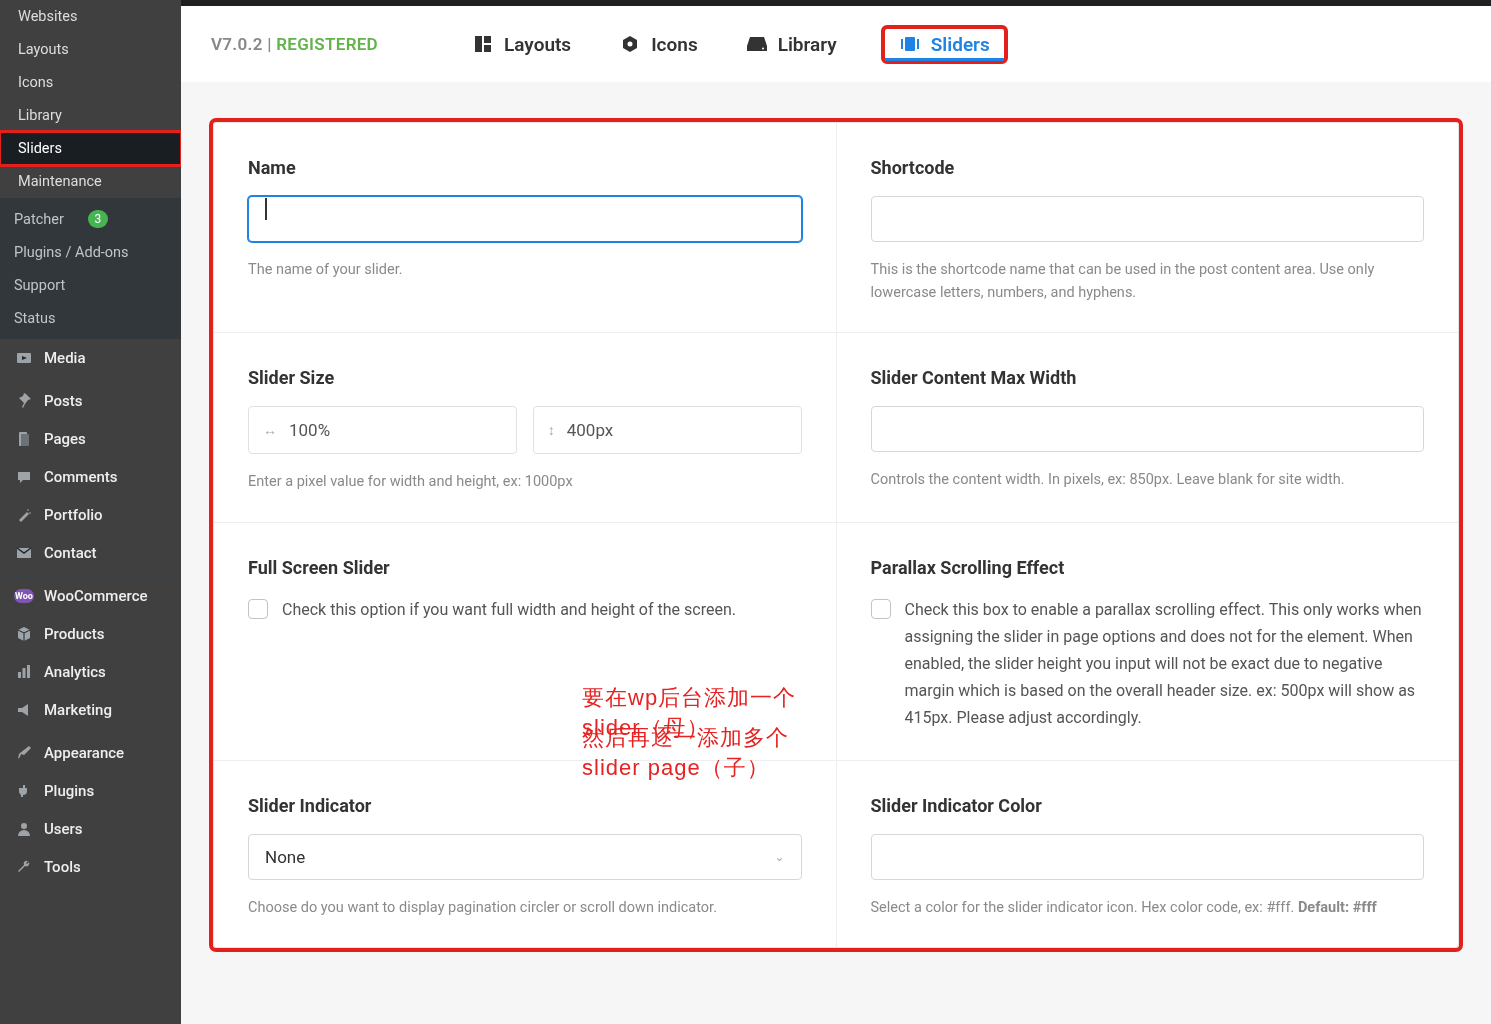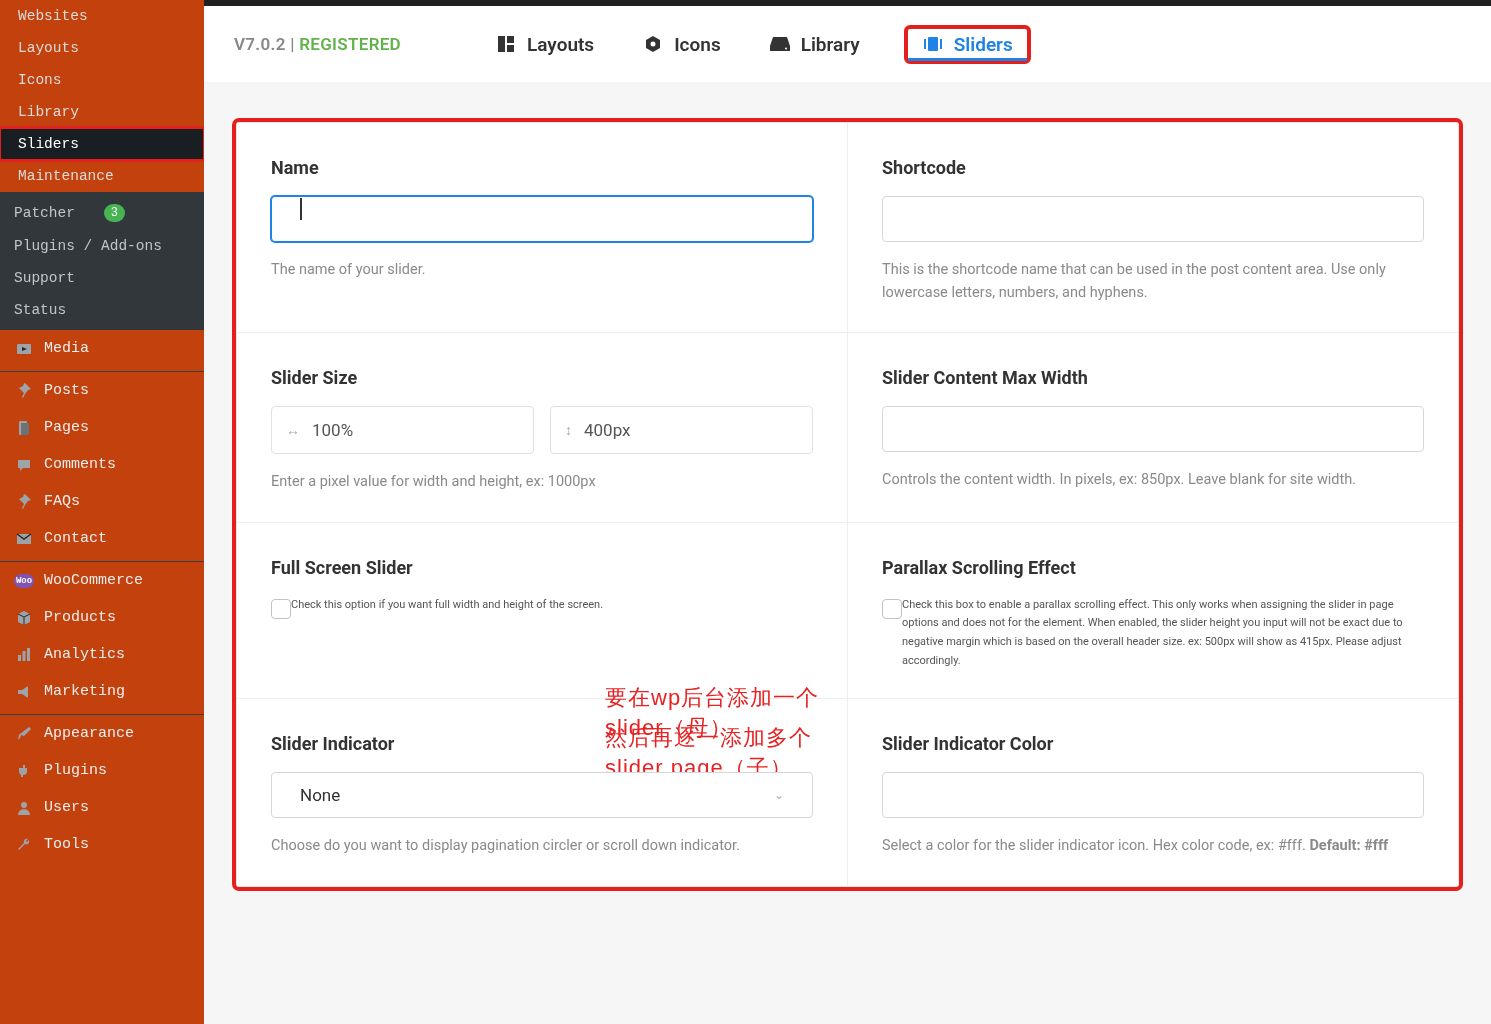--- a/index.html
+++ b/index.html
@@ -1,19 +1,19 @@
 <!DOCTYPE html>
 <html><head>
 <meta charset="utf-8">
 <style>
 * { box-sizing: border-box; margin: 0; padding: 0; }
 body { font-family: -apple-system, BlinkMacSystemFont, "Segoe UI", Roboto, Arial, sans-serif; background:#f1f1f1; color:#333; }
 #app { display:flex; min-height:100vh; }
 
-.sidebar { width:204px; background:#c2410c; color:#eee; flex-shrink:0; font-size:15px;font-family:Liberation Mono, monospace; }
+.sidebar { width:181px; background:#404040; color:#eee; flex-shrink:0; font-size:15px; }
 .sidebar .menu-item { padding:8px 14px; display:flex; align-items:center; gap:10px; color:#ddd; cursor:pointer; }
 .sidebar .menu-item.sub { padding-left:18px; font-size:14.5px; }
 .sidebar .menu-item.sub.selected { background:#191e23; color:#fff; border-left:4px solid transparent; padding-left:14px; }
 .sidebar .menu-item.top { font-weight:500; font-size:15px; color:#eee; padding:10px 14px; }
 .sidebar .menu-item .icn { width:20px; color:#9ea3a8; display:inline-flex; justify-content:center; align-items:center; font-size:16px; }
 .sidebar .submenu { background:#32373c; padding:4px 0; }
 .sidebar .submenu .menu-item { color:#c3c4c7; font-size:14.5px; }
 .badge { background:#46b450; color:#fff; border-radius:10px; font-size:12px; padding:0 7px; line-height:18px; height:18px; display:inline-flex; align-items:center; justify-content:center; }
 .sub-highlight { outline:3px solid #e3201c; outline-offset:-1px; }
 
@@ -29,27 +29,27 @@
 .tab-underline { position:absolute; bottom:-1px; left:0; right:0; height:3px; background:#1e83e5; }
 .tab-box { padding:4px 14px; outline:4px solid #e3201c; border-radius:2px; position:relative; }
 
 .panel-wrap { margin:40px 32px 0 32px; }
 .panel { background:#fff; border:1px solid #e5e5e5; border-radius:3px; outline:4px solid #e3201c; }
 .row { display:flex; border-bottom:1px solid #eee; }
 .row:last-child { border-bottom:none; }
 .cell { flex:1; padding:34px 34px 28px 34px; border-right:1px solid #eee; position:relative; }
 .cell:last-child { border-right:none; }
 .cell h3 { font-size:18px; font-weight:700; color:#333; margin-bottom:18px; }
-.input, .select { width:100%; height:46px; border:1px solid #d7d7d7; border-radius:4px; padding:0 28px; font-size:17px; color:#333; background:#fff; }
+.input, .select { width:100%; height:46px; border:1px solid #d7d7d7; border-radius:4px; padding:0 16px; font-size:17px; color:#333; background:#fff; }
 .input.focused { border:1px solid #1e83e5; box-shadow:0 0 0 1px #1e83e5; }
 .desc { color:#8a8a8a; font-size:14.5px; line-height:1.6; margin-top:16px; }
 .size-row { display:flex; gap:16px; }
 .size-box { flex:1; display:flex; align-items:center; gap:12px; height:48px; border:1px solid #e1e1e1; border-radius:4px; padding:0 14px; font-size:17px; color:#555; }
 .size-box .arrow { color:#aaa; font-size:14px; }
-.check-line { display:flex; align-items:flex-start; font-size:11px; color:#555; line-height:1.7; }
+.check-line { display:flex; align-items:flex-start; gap:14px; font-size:16px; color:#555; line-height:1.7; }
 .chk { width:20px; height:20px; border:1.5px solid #c3c3c3; border-radius:4px; flex-shrink:0; margin-top:3px; background:#fff; }
 .select { display:flex; align-items:center; justify-content:space-between; cursor:pointer; }
 .select .caret { color:#aaa; font-size:12px; }
 .annot { position:absolute; color:#e62222; font-size:22px; font-family: "SimSun", "Microsoft YaHei", sans-serif; letter-spacing:1px; pointer-events:none; }
 .annot.a1 { left:368px; top:160px; }
 .annot.a2 { left:368px; top:200px; }
 .cursor-bar { display:inline-block; width:1.5px; height:22px; background:#333; vertical-align:middle; }
 svg { display:block; }
 .menu-item.topsep { border-top:1px solid #3a3f44; margin-top:4px; padding-top:12px; }
 .bold { font-weight:700; }
@@ -123,24 +123,24 @@
         <span class="icn">
           <svg width="16" height="16" viewBox="0 0 16 16" fill="currentColor">
             <path d="M2 3h12v8H7l-3 3v-3H2z"></path>
           </svg>
         </span>
         <span>Comments</span>
       </div>
     <div class="menu-item top">
         <span class="icn">
           <svg width="16" height="16" viewBox="0 0 16 16" fill="currentColor">
-            <path d="M10 1l5 5-3 1-3 4-2 4-1-1 2-4-4-4-1-1 4-2 1-3z"></path>
-          </svg>
-        </span>
-        <span>FAQs</span>
+            <path d="M3 13l8-8 2 2-8 8zM12 2l1 1-1 1-1-1zM14 5l1 1-1 1-1-1z"></path>
+          </svg>
+        </span>
+        <span>Portfolio</span>
       </div>
     <div class="menu-item top">
         <span class="icn">
           <svg width="16" height="16" viewBox="0 0 16 16" fill="currentColor">
             <rect x="1" y="3" width="14" height="10"></rect>
             <path d="M1 3l7 5 7-5" stroke="#23282d" stroke-width="1.5" fill="none"></path>
           </svg>
         </span>
         <span>Contact</span>
       </div>

